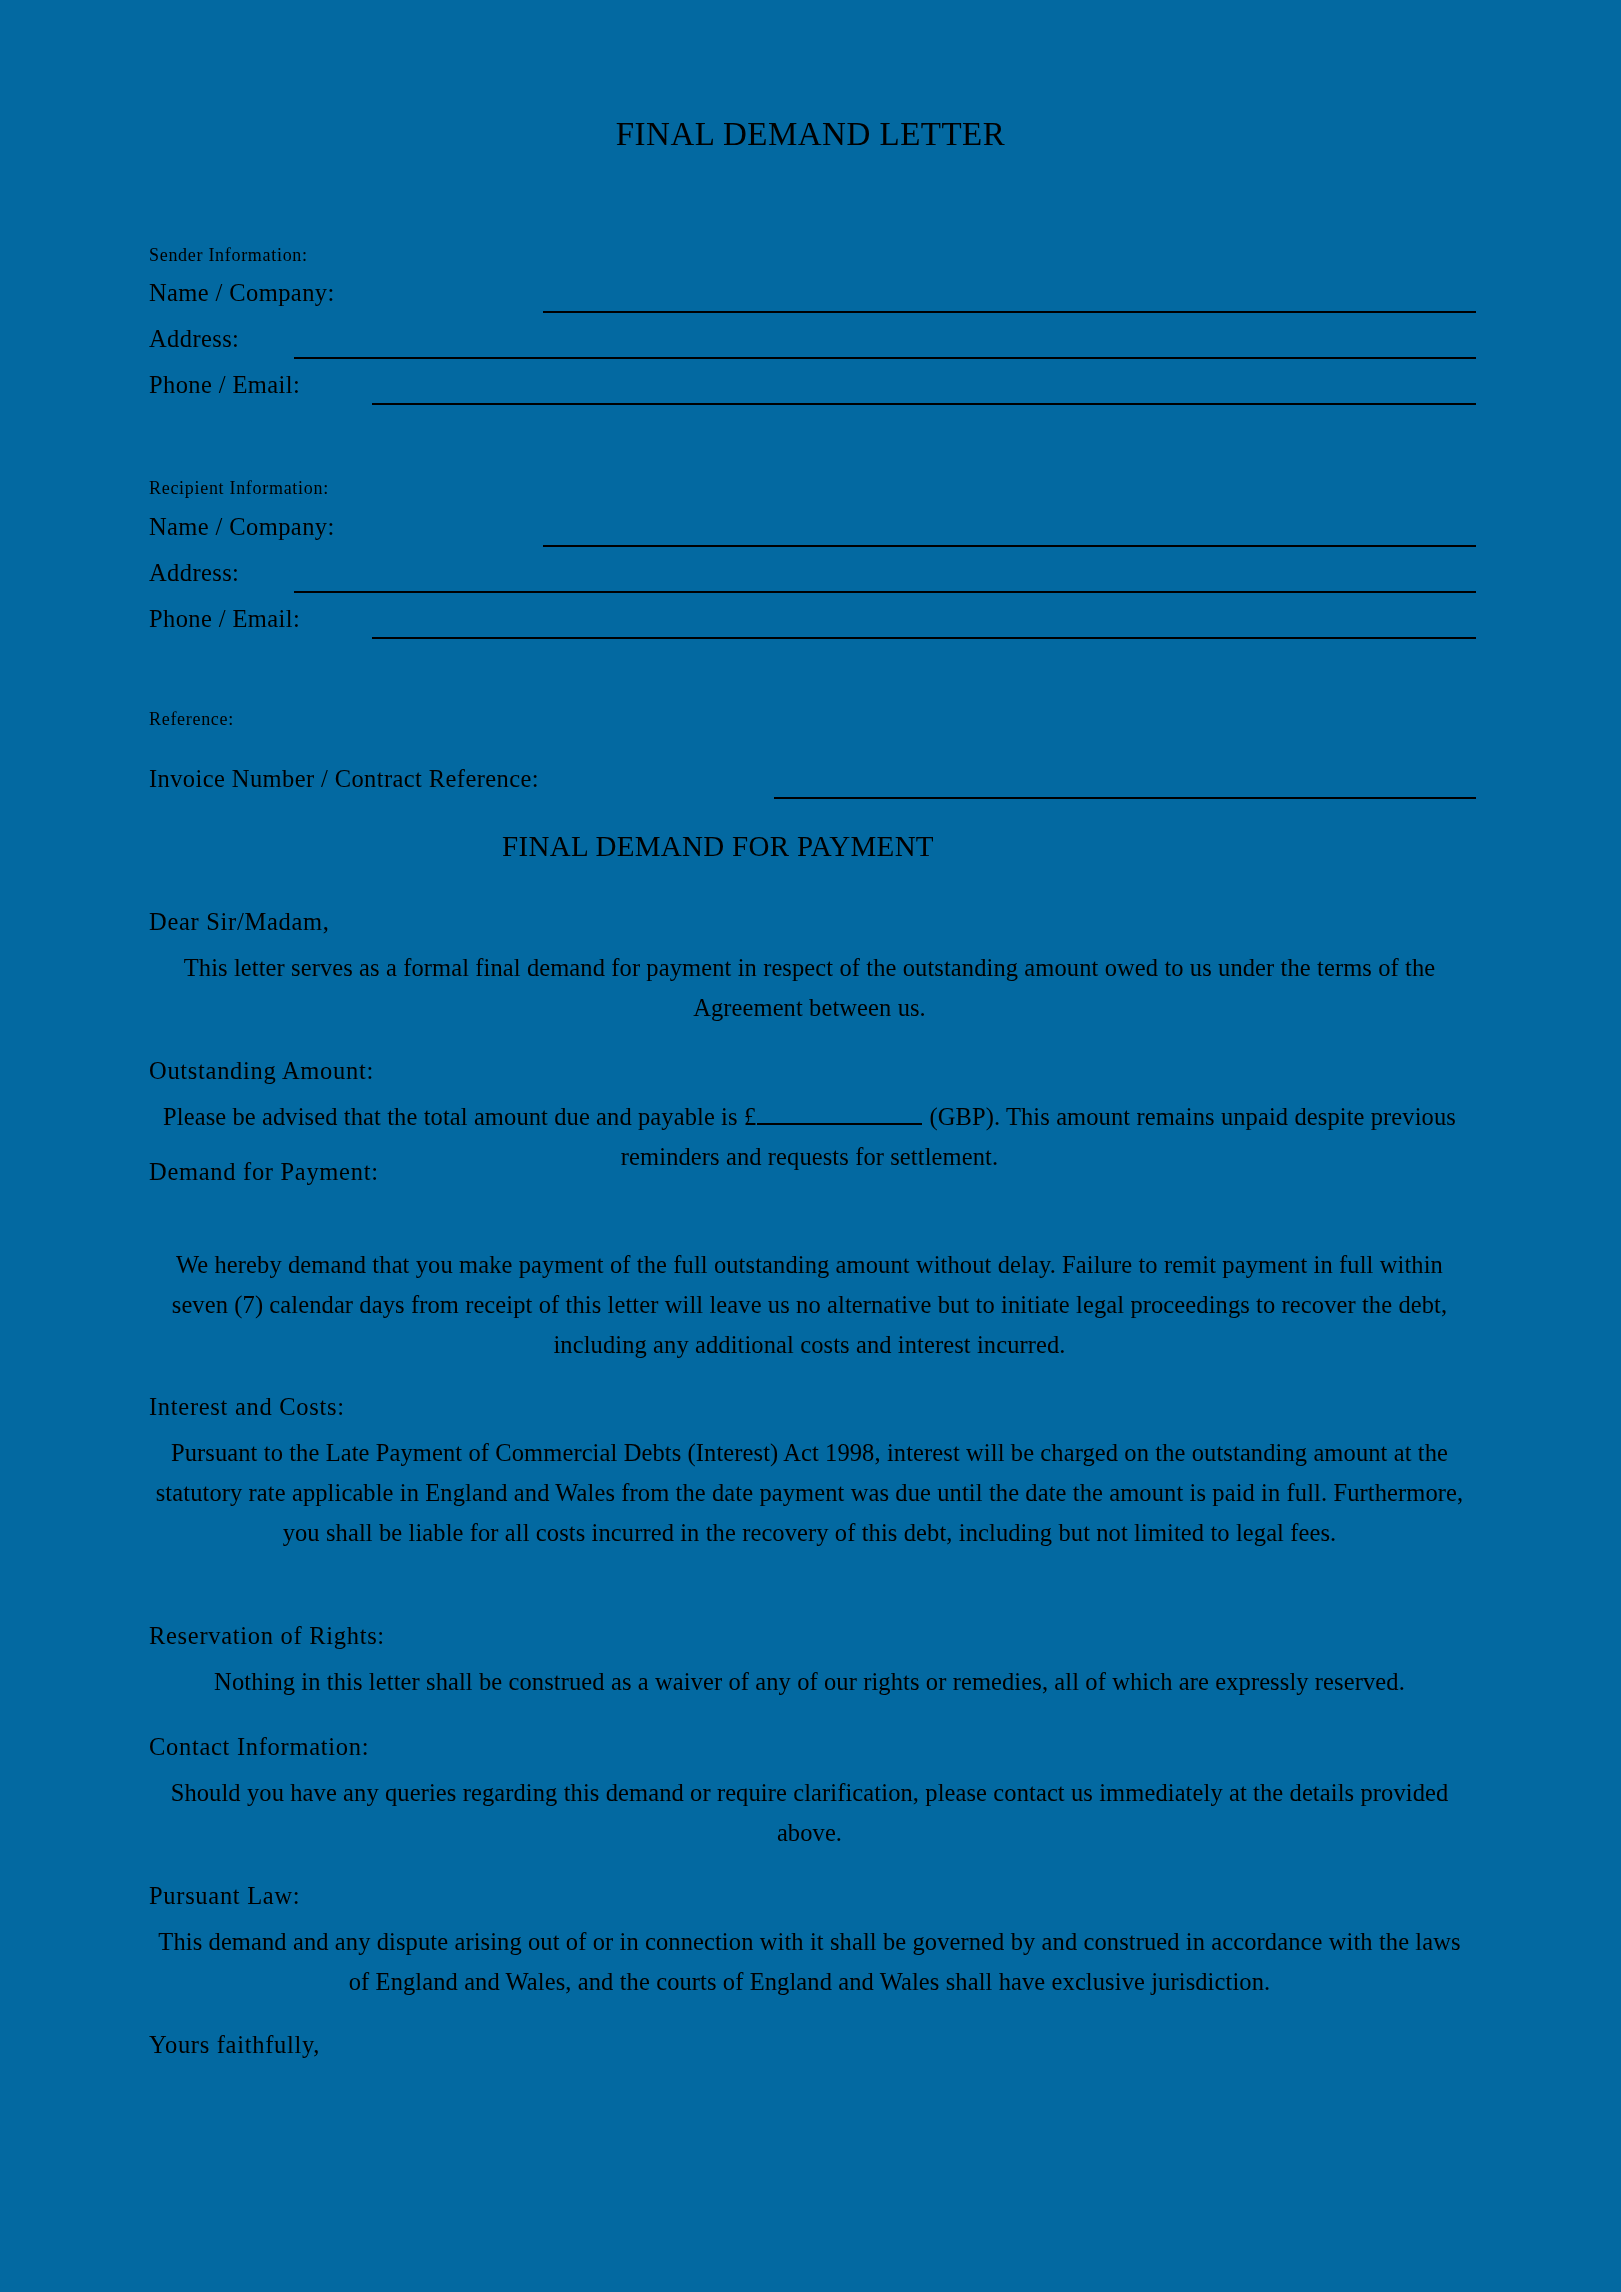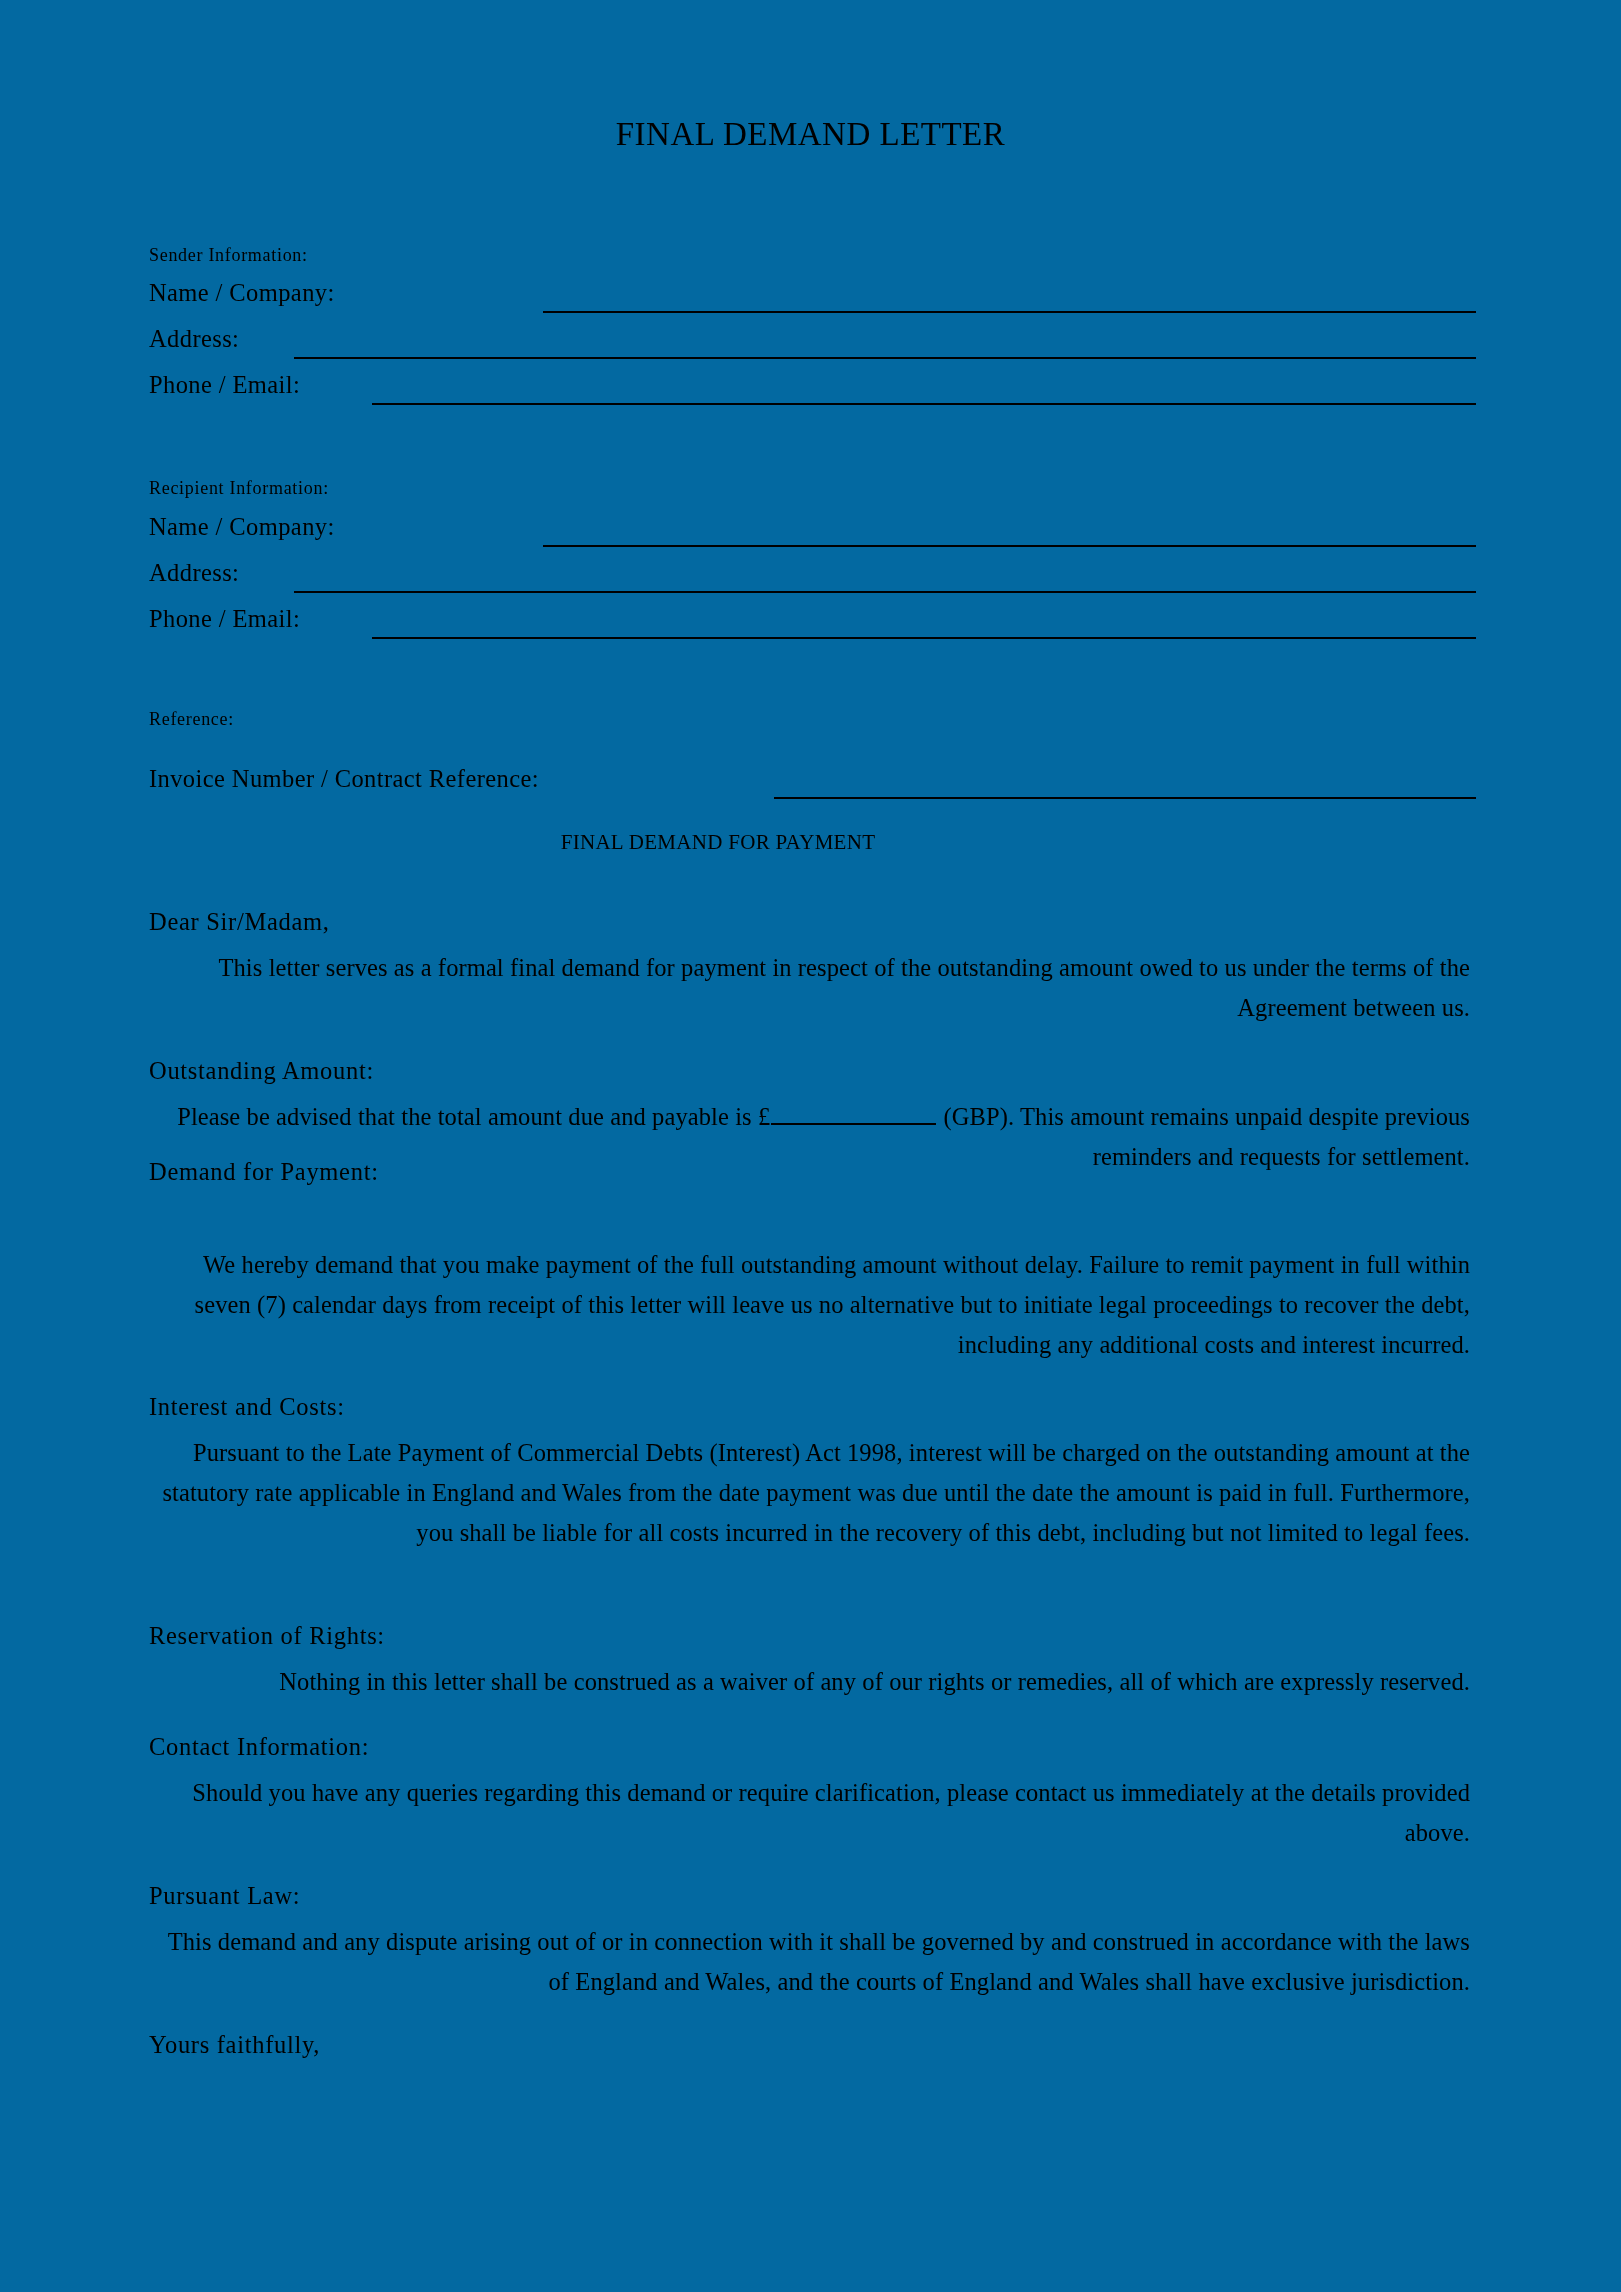--- a/index.html
+++ b/index.html
@@ -31,21 +31,21 @@
     letter-spacing: 0.5px;
     line-height: 1.1;
   }
 
   .section-title {
     position: absolute;
     left: 0;
     top: 831px;
     width: 1436px;
     text-align: center;
-    font-size: 21px;
+    font-size: 29px;
     letter-spacing: 0.3px;
     line-height: 1.1;
   }
 
   
   .field-row {
     position: absolute;
     left: 149px;
     width: 1323px;
     height: 35px;
@@ -73,21 +73,21 @@
     white-space: nowrap;
   }
 
   
   .para {
     position: absolute;
     left: 149px;
     width: 1321px;
     font-size: 24.5px;
     line-height: 40px;
-    text-align: right;
+    text-align: center;
     letter-spacing: 0.1px;
   }
 
   .heading-line {
     position: absolute;
     left: 149px;
     font-size: 24.5px;
     letter-spacing: 0.7px;
     white-space: nowrap;
   }

